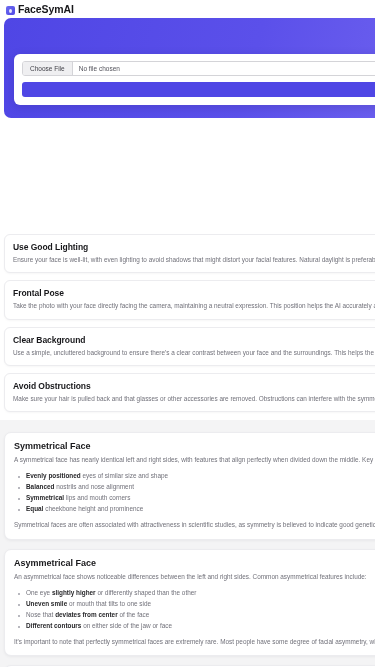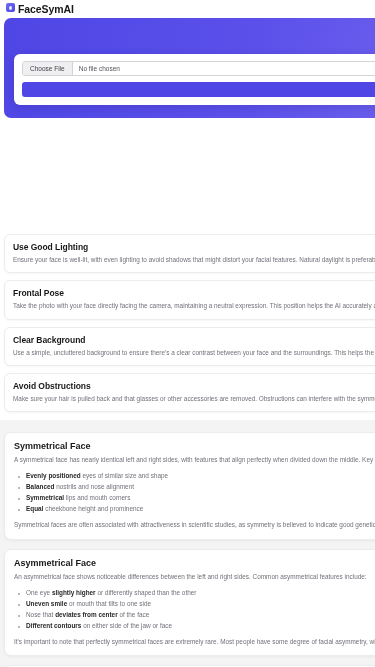--- a/index.html
+++ b/index.html
@@ -18,21 +18,21 @@
   }
 
   
   .topbar {
     height: 18px;
     display: flex;
     align-items: center;
     padding: 0 6px;
     background: #ffffff;
   }
-  .brand { display: flex; align-items: flex-start; gap: 3px; }
+  .brand { display: flex; align-items: flex-end; gap: 3px; }
   .brand-mark {
     width: 9px; height: 9px;
     border-radius: 2px;
     background: linear-gradient(135deg, #6d6df0 0%, #4f46e5 100%);
     position: relative;
     flex: none;
   }
   .brand-mark::after {
     content: "";
     position: absolute; left: 3px; top: 2.5px;

